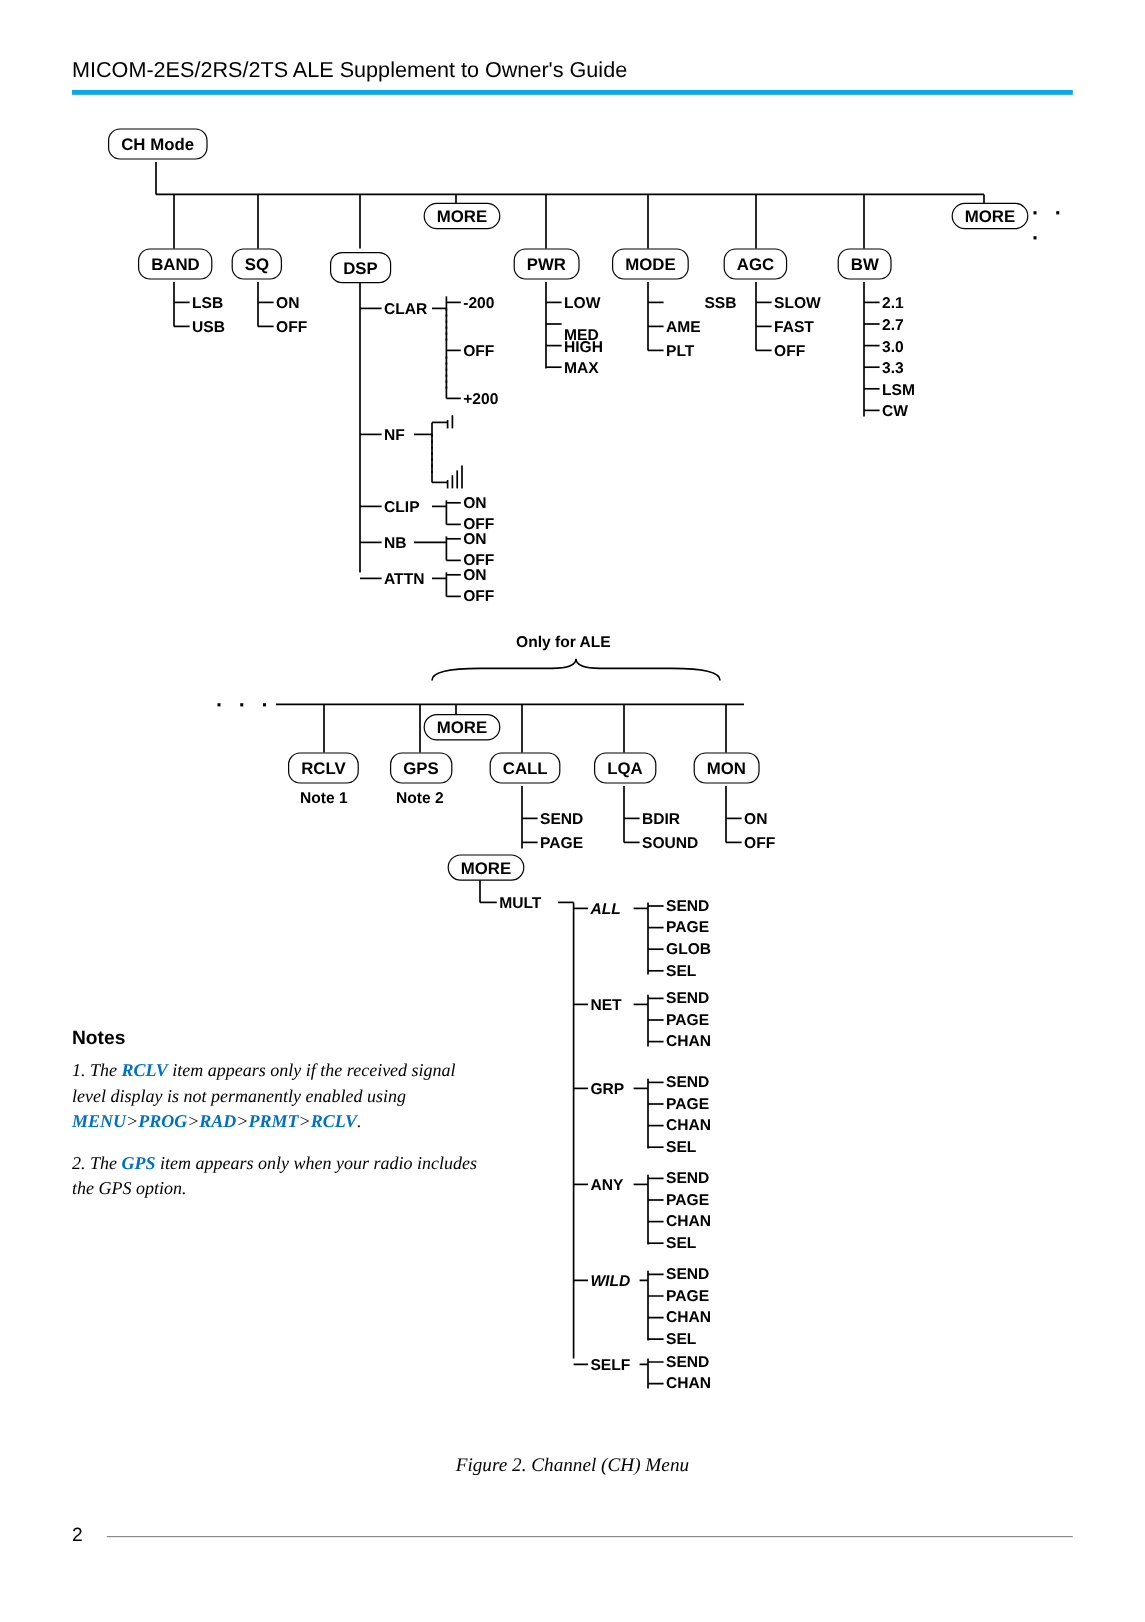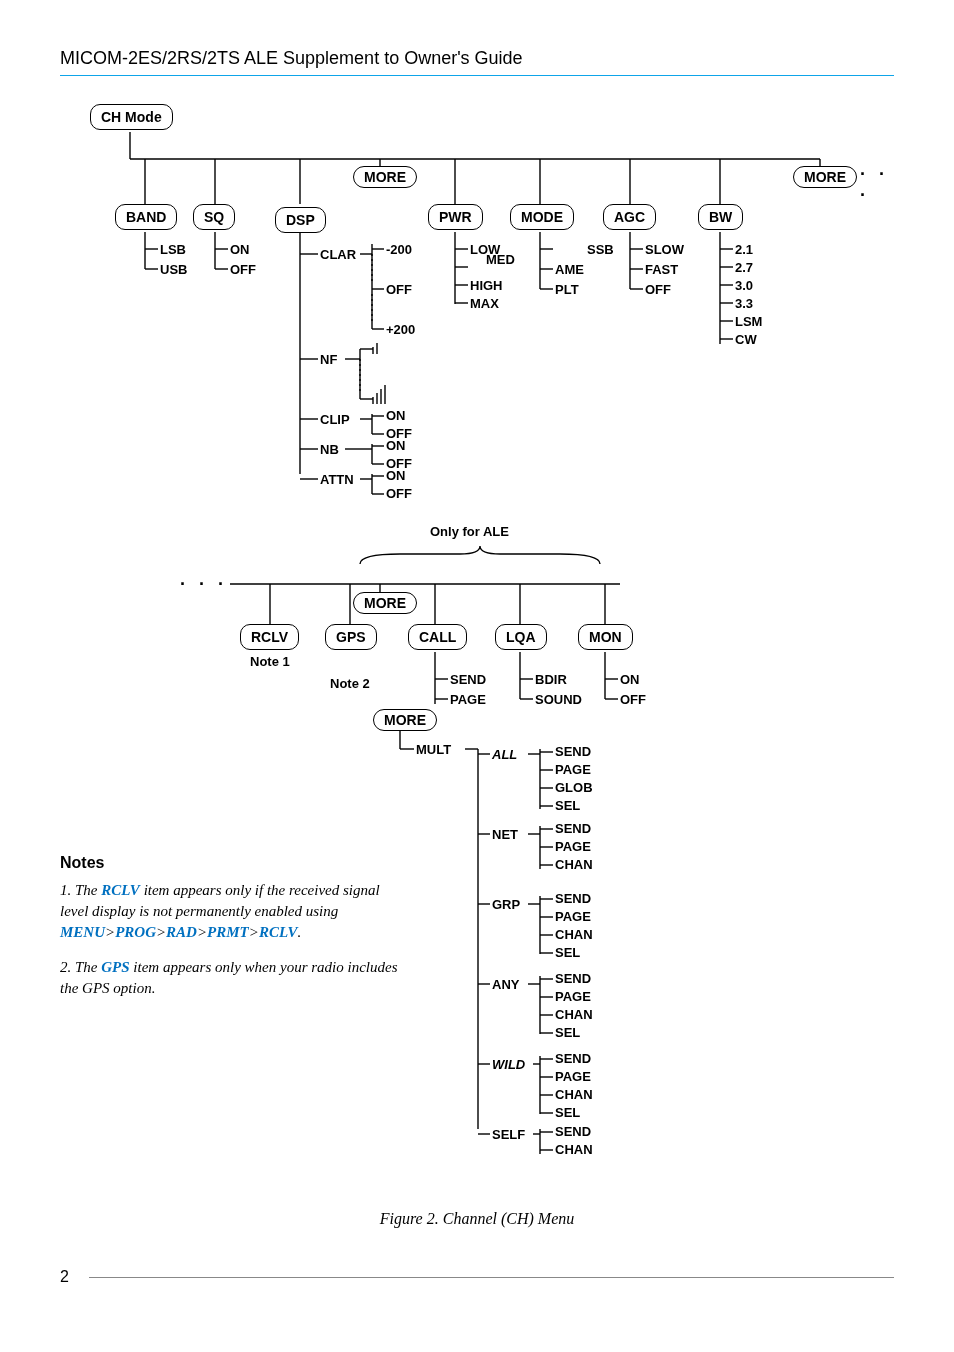--- a/index.html
+++ b/index.html
@@ -7,21 +7,21 @@
     margin: 0;
     padding: 48px 60px 40px 60px;
     width: 954px;
     box-sizing: border-box;
     font-size: 14px;
     color: #000;
   }
   .header-line {
     font-size: 18px;
     padding-bottom: 6px;
-    border-bottom: 1px solid #0ea5e9;
+    border-bottom: 4px solid #0ea5e9;
     margin-bottom: 28px;
   }
   .diagram {
     position: relative;
     width: 830px;
     height: 1100px;
   }
   .box {
     position: absolute;
     border: 1.5px solid #000;
@@ -296,21 +296,21 @@
   <div class="label" style="left:326px; top:304px;">ON</div>
   <div class="label" style="left:326px; top:322px;">OFF</div>
   <div class="label" style="left:260px; top:338px;">NB</div>
   <div class="label" style="left:326px; top:334px;">ON</div>
   <div class="label" style="left:326px; top:352px;">OFF</div>
   <div class="label" style="left:260px; top:368px;">ATTN</div>
   <div class="label" style="left:326px; top:364px;">ON</div>
   <div class="label" style="left:326px; top:382px;">OFF</div>
 
   <div class="label" style="left:410px; top:138px;">LOW</div>
-  <div class="label" style="left:410px; top:148px;margin-left:16px;">MED</div>
+  <div class="label" style="left:410px; top:164px;">MED</div>
   <div class="label" style="left:410px; top:174px;">HIGH</div>
   <div class="label" style="left:410px; top:192px;">MAX</div>
 
   <div class="label" style="left:495px; top:138px;margin-left:32px;">SSB</div>
   <div class="label" style="left:495px; top:158px;">AME</div>
   <div class="label" style="left:495px; top:178px;">PLT</div>
 
   <div class="label" style="left:585px; top:138px;">SLOW</div>
   <div class="label" style="left:585px; top:158px;">FAST</div>
   <div class="label" style="left:585px; top:178px;">OFF</div>
@@ -327,21 +327,21 @@
   <div class="dots" style="left:120px; top:470px;">· · ·</div>
   <div class="box" style="left:293px; top:488px; padding:2px 10px; border-radius:12px;">MORE</div>
 
   <div class="box" style="left:180px; top:520px;">RCLV</div>
   <div class="box" style="left:265px; top:520px;">GPS</div>
   <div class="box" style="left:348px; top:520px;">CALL</div>
   <div class="box" style="left:435px; top:520px;">LQA</div>
   <div class="box" style="left:518px; top:520px;">MON</div>
 
   <div class="label" style="left:190px; top:550px;">Note 1</div>
-  <div class="label" style="left:270px; top:572px;text-align:right;">Note 2</div>
+  <div class="label" style="left:270px; top:550px;text-align:right;">Note 2</div>
 
   <div class="label" style="left:390px; top:568px;">SEND</div>
   <div class="label" style="left:390px; top:588px;">PAGE</div>
   <div class="label" style="left:475px; top:568px;">BDIR</div>
   <div class="label" style="left:475px; top:588px;">SOUND</div>
   <div class="label" style="left:560px; top:568px;">ON</div>
   <div class="label" style="left:560px; top:588px;">OFF</div>
 
   <div class="box" style="left:313px; top:605px; padding:2px 10px; border-radius:12px;">MORE</div>
   <div class="label" style="left:356px; top:638px;">MULT</div>

